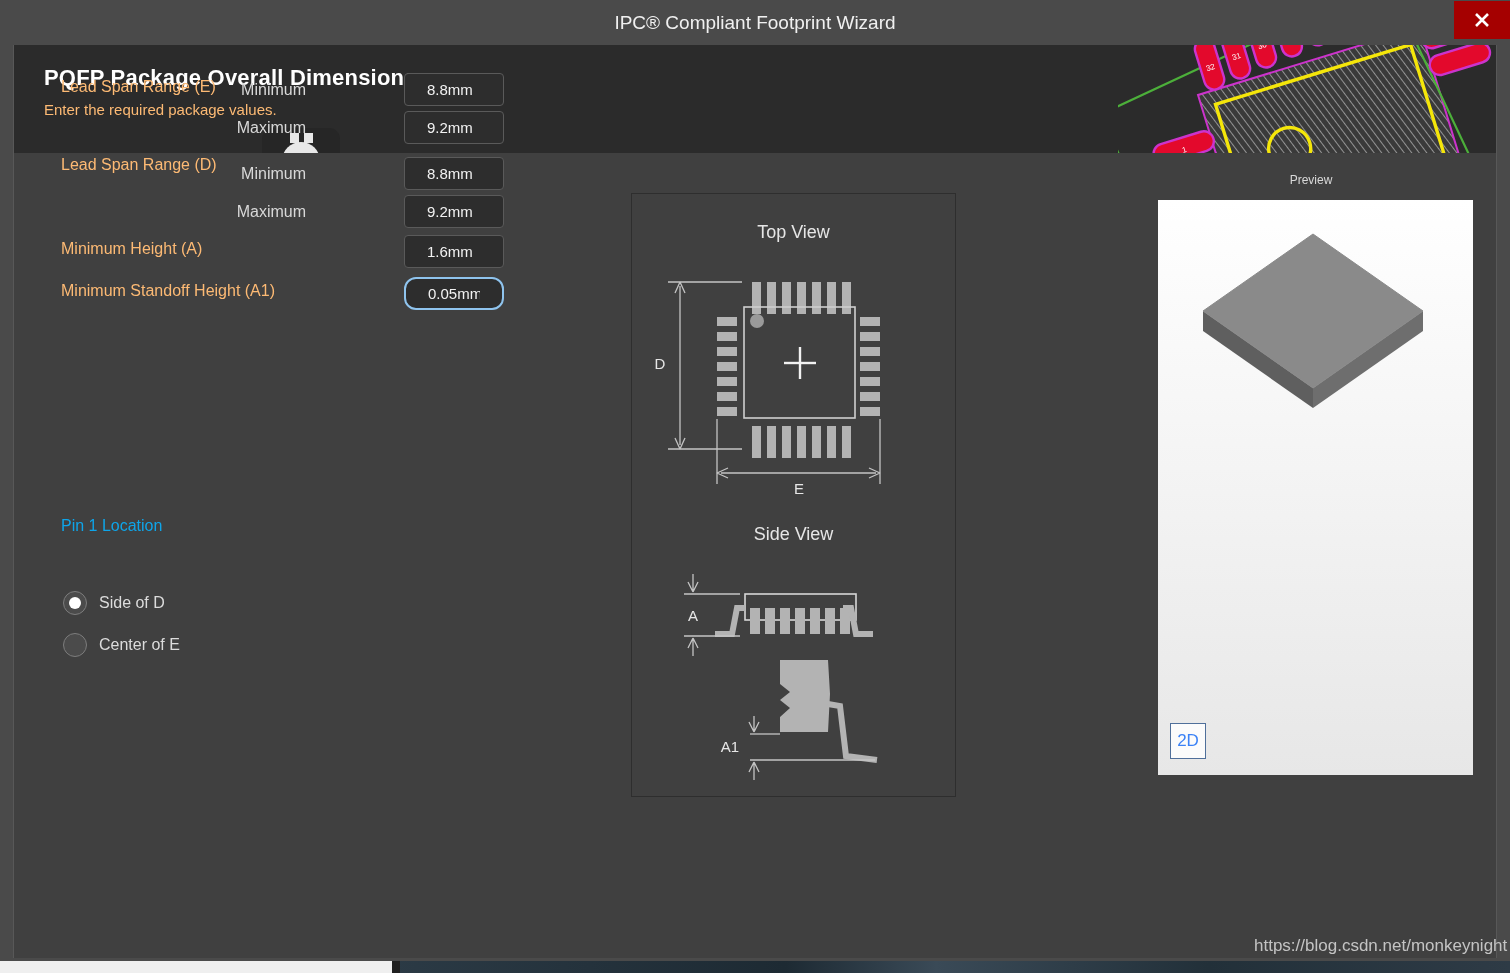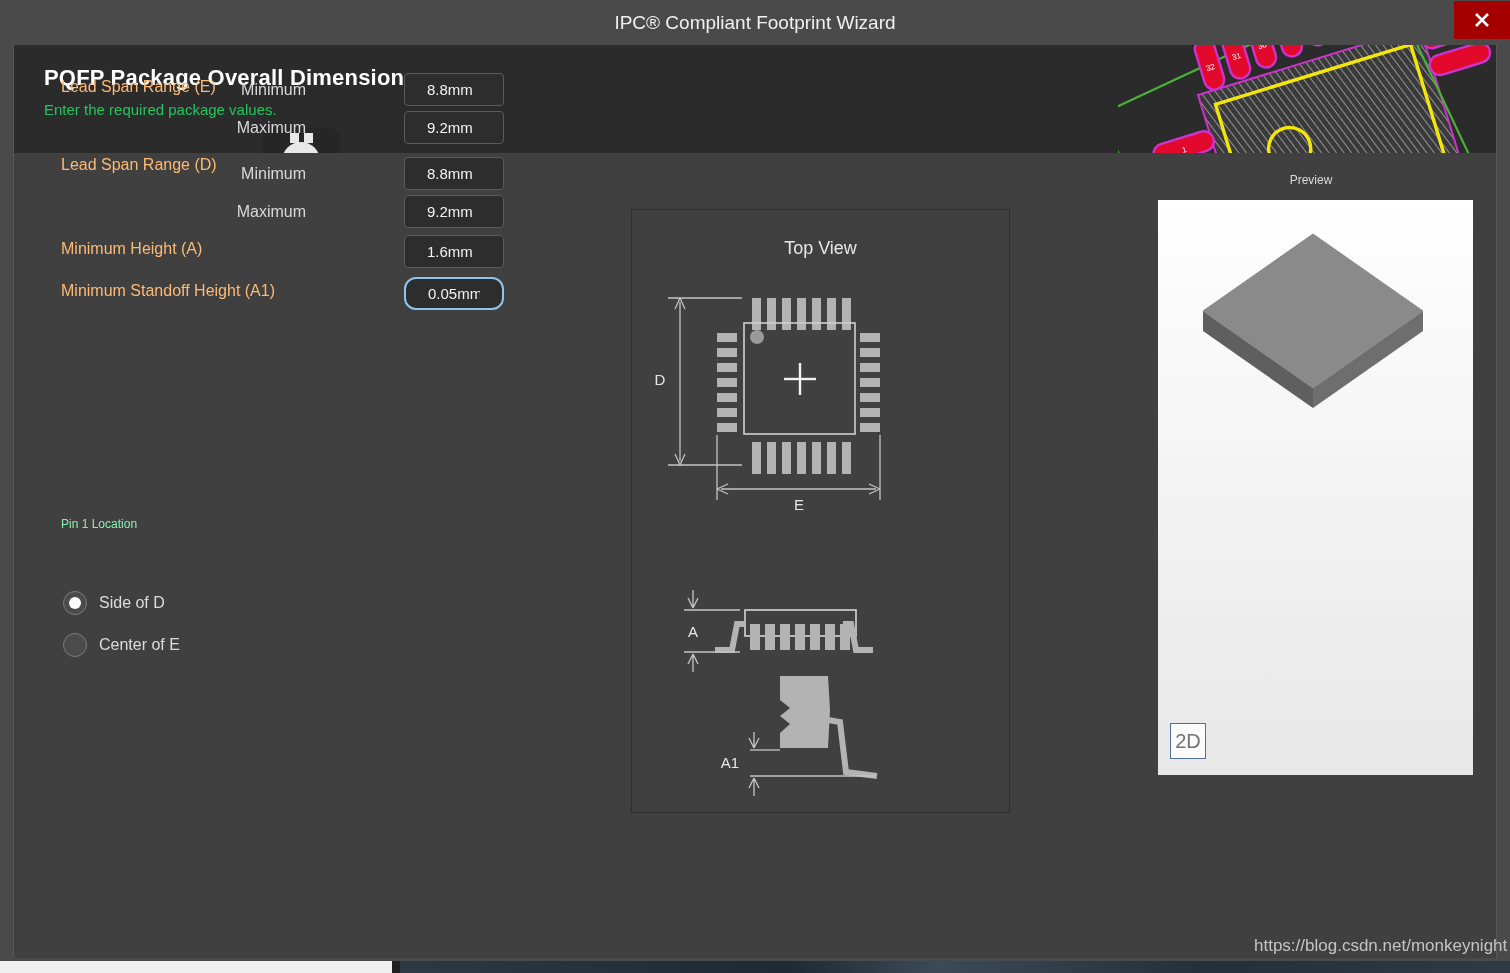--- a/index.html
+++ b/index.html
@@ -58,21 +58,21 @@
     background: #2b2b2b;
     overflow: hidden;
   }
   #banner-title {
     position: absolute; left: 30px; top: 20px;
     font-size: 22px; font-weight: bold; color: #ffffff;
     letter-spacing: .2px;
   }
   #banner-sub {
     position: absolute; left: 30px; top: 56px;
-    font-size: 15px; color: #22c55e;
+    font-size: 15px; color: #fdba74;
   }
   
   #banner-art {
     position: absolute; right: 0; top: 0;
     width: 380px; height: 108px;
     overflow: hidden;
   }
   #usb-chip {
     position: absolute; left: 248px; top: 83px;
     width: 78px; height: 72px;
@@ -121,21 +121,21 @@
     padding: 0 22px;
     outline: none;
   }
   .field.focused {
     border: 2px solid #8fc4ee;
     background: #2d2d2d;
   }
 
   #pin1-title {
     position: absolute; left: 60px; top: 617px;
-    color: #86efac; font-size: 12px;
+    color: #0ea5e9; font-size: 16px;
   }
   .radio-row {
     position: absolute; left: 62px;
     display: flex; align-items: center;
     cursor: pointer;
     margin-top: 32px;
   }
   .radio-dot {
     width: 24px; height: 24px; border-radius: 50%;
     background: #4b4b4b;
@@ -147,22 +147,22 @@
     content: ""; width: 12px; height: 12px;
     border-radius: 50%; background: #ffffff;
   }
   .radio-label {
     margin-left: 12px; color: #dcdcdc; font-size: 16px;
   }
 
   
   #diagram-panel {
     position: absolute;
-    left: 617px; top: 164px;
-    width: 379px; height: 604px;
+    left: 617px; top: 148px;
+    width: 325px; height: 604px;
     background: #404040;
     border: 1px solid #2e2e2e;
   }
   .view-title {
     position: absolute; width: 100%;
     text-align: center; color: #e6e6e6; font-size: 18px;
   }
 
   
   #preview-label {
@@ -176,21 +176,21 @@
     width: 315px; height: 575px;
     background: linear-gradient(#ffffff 0%, #f2f2f2 55%, #e7e7e7 100%);
     overflow: hidden;
   }
   #badge-2d {
     position: absolute; left: 12px; bottom: 16px;
     width: 36px; height: 36px;
     background: #fbfbfb;
     border: 1px solid #4f6f9a;
     display: flex; align-items: center; justify-content: center;
-    color: #737373; font-size: 20px;
+    color: #3b82f6; font-size: 17px;
     cursor: pointer;
   }
 
   #watermark {
     position: absolute; left: 1254px; top: 936px;
     color: #cfcfcf; font-size: 17px;
     opacity: .92;
     white-space: nowrap;
     pointer-events: none;
   }
@@ -317,20 +317,21 @@
       </div>
 
       <div class="radio-row" style="left:49px; top:556px;">
         <span class="radio-dot"></span>
         <span class="radio-label">Center of E</span>
       </div>
     </div>
 
     <div id="diagram-panel">
       <div class="view-title" style="top:28px;">Top View</div>
+      <div class="view-title" style="top:330px;">Side View</div>
 
       <svg width="325" height="604" viewBox="0 0 325 604" style="position:absolute;left:0;top:0;">
         <g stroke="#d2d2d2" fill="#b3b3b3">
 
           <g stroke="none">
             <rect x="120" y="88" width="9" height="32"></rect>
             <rect x="135" y="88" width="9" height="32"></rect>
             <rect x="150" y="88" width="9" height="32"></rect>
             <rect x="165" y="88" width="9" height="32"></rect>
             <rect x="180" y="88" width="9" height="32"></rect>

